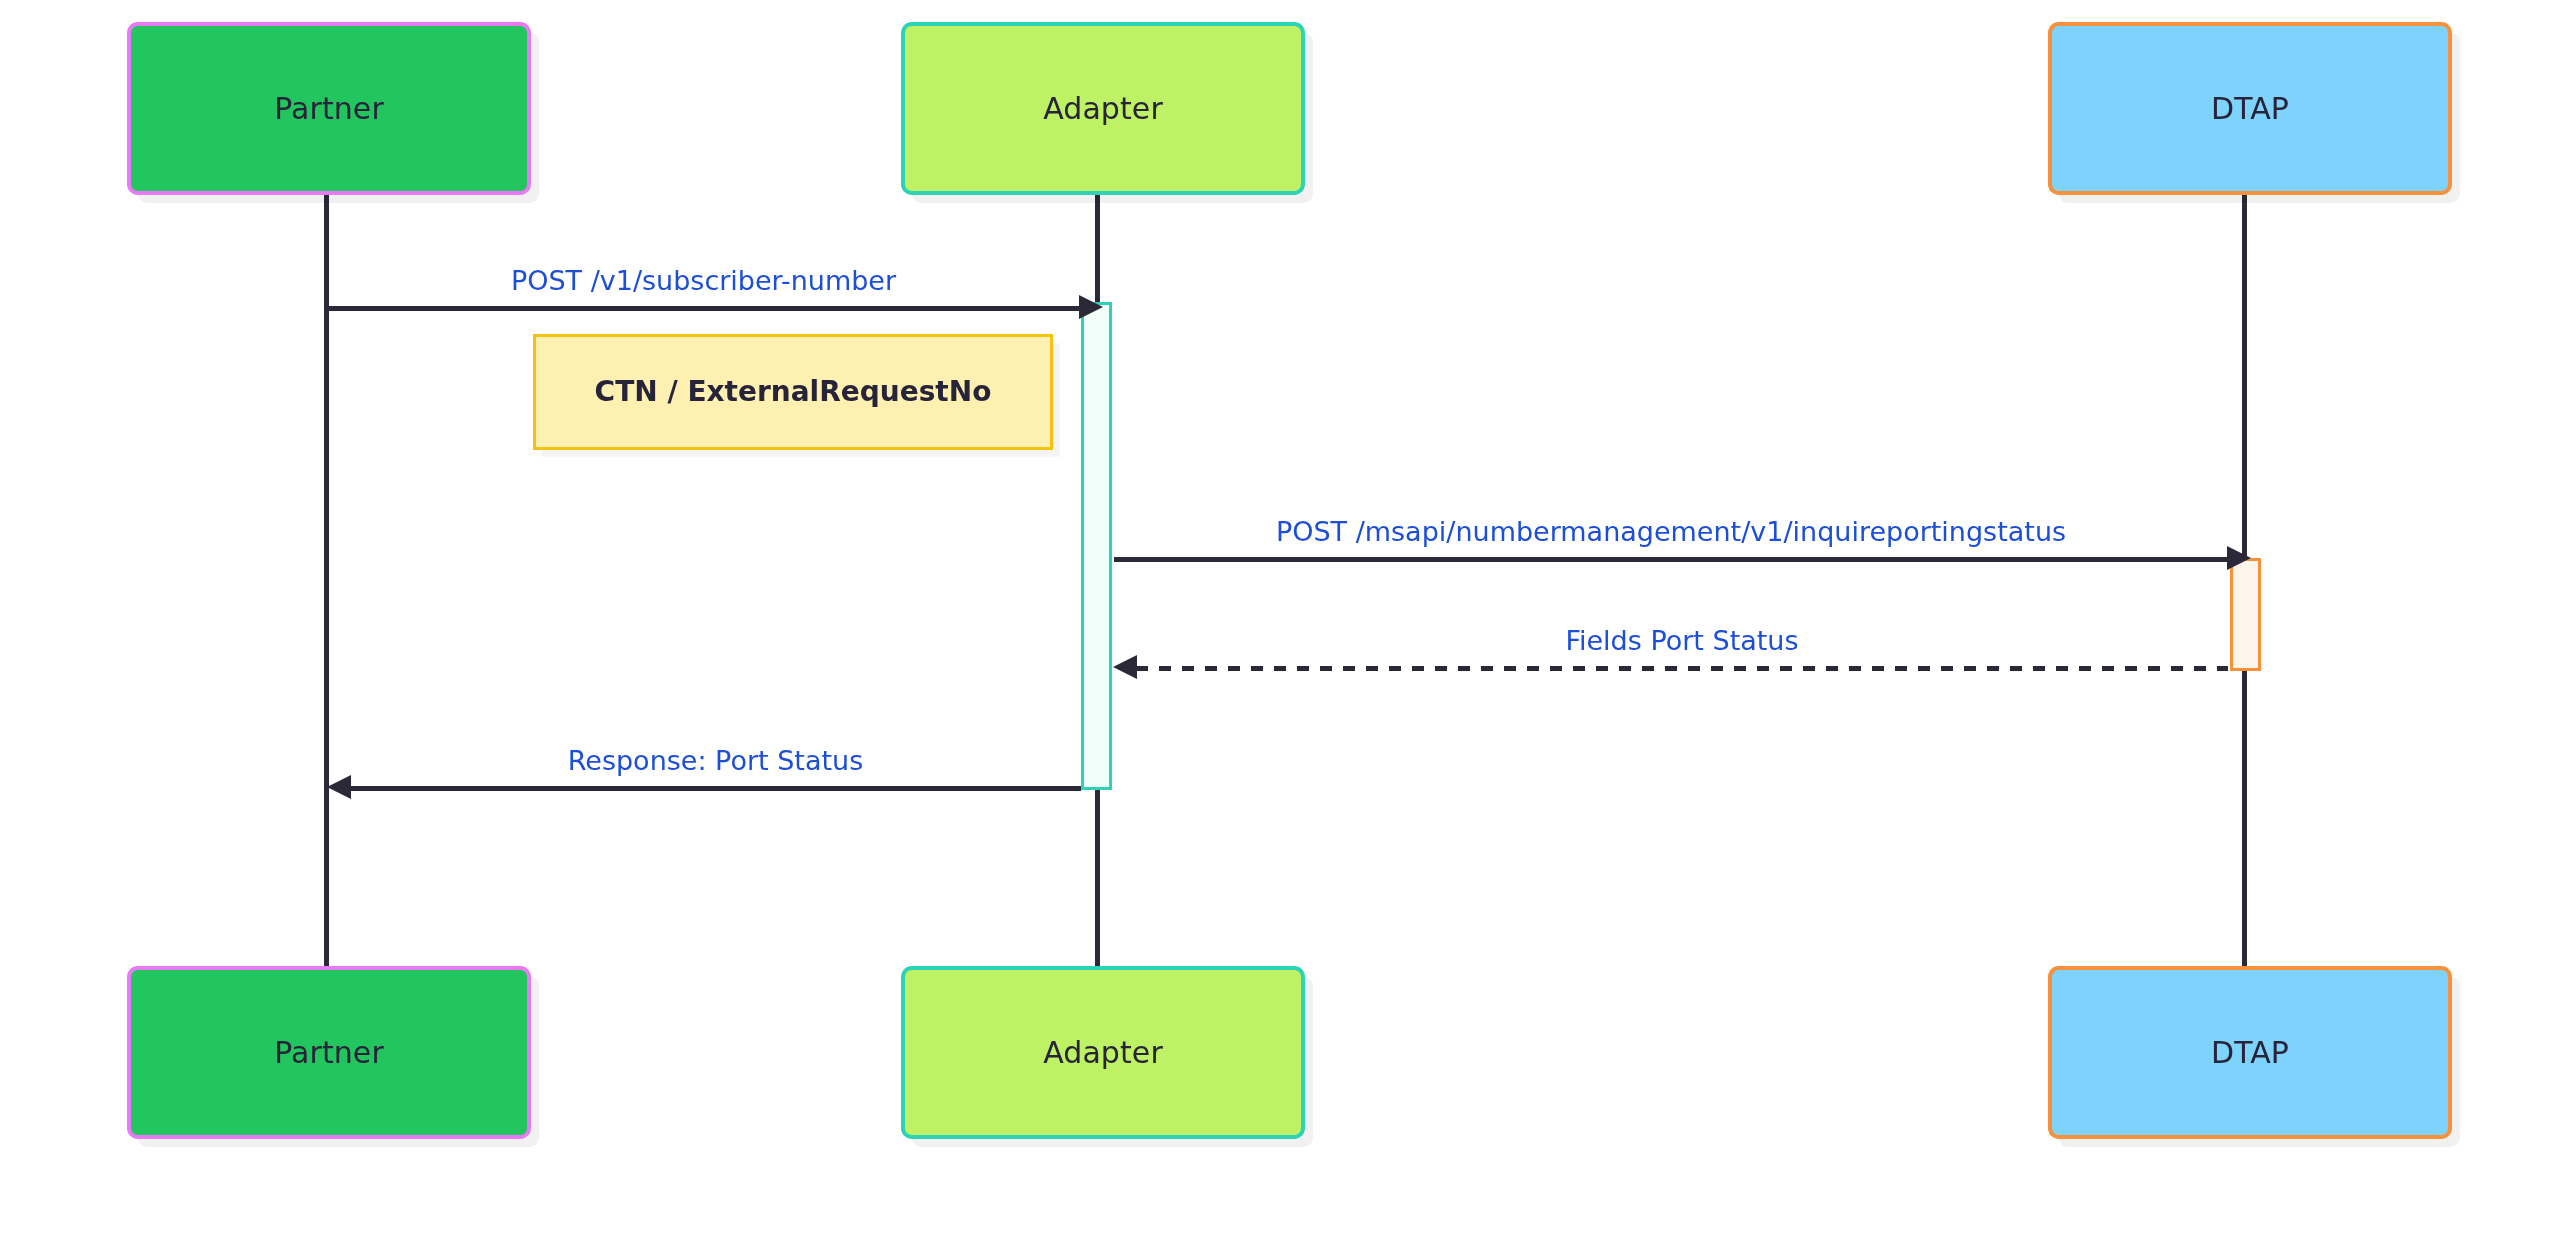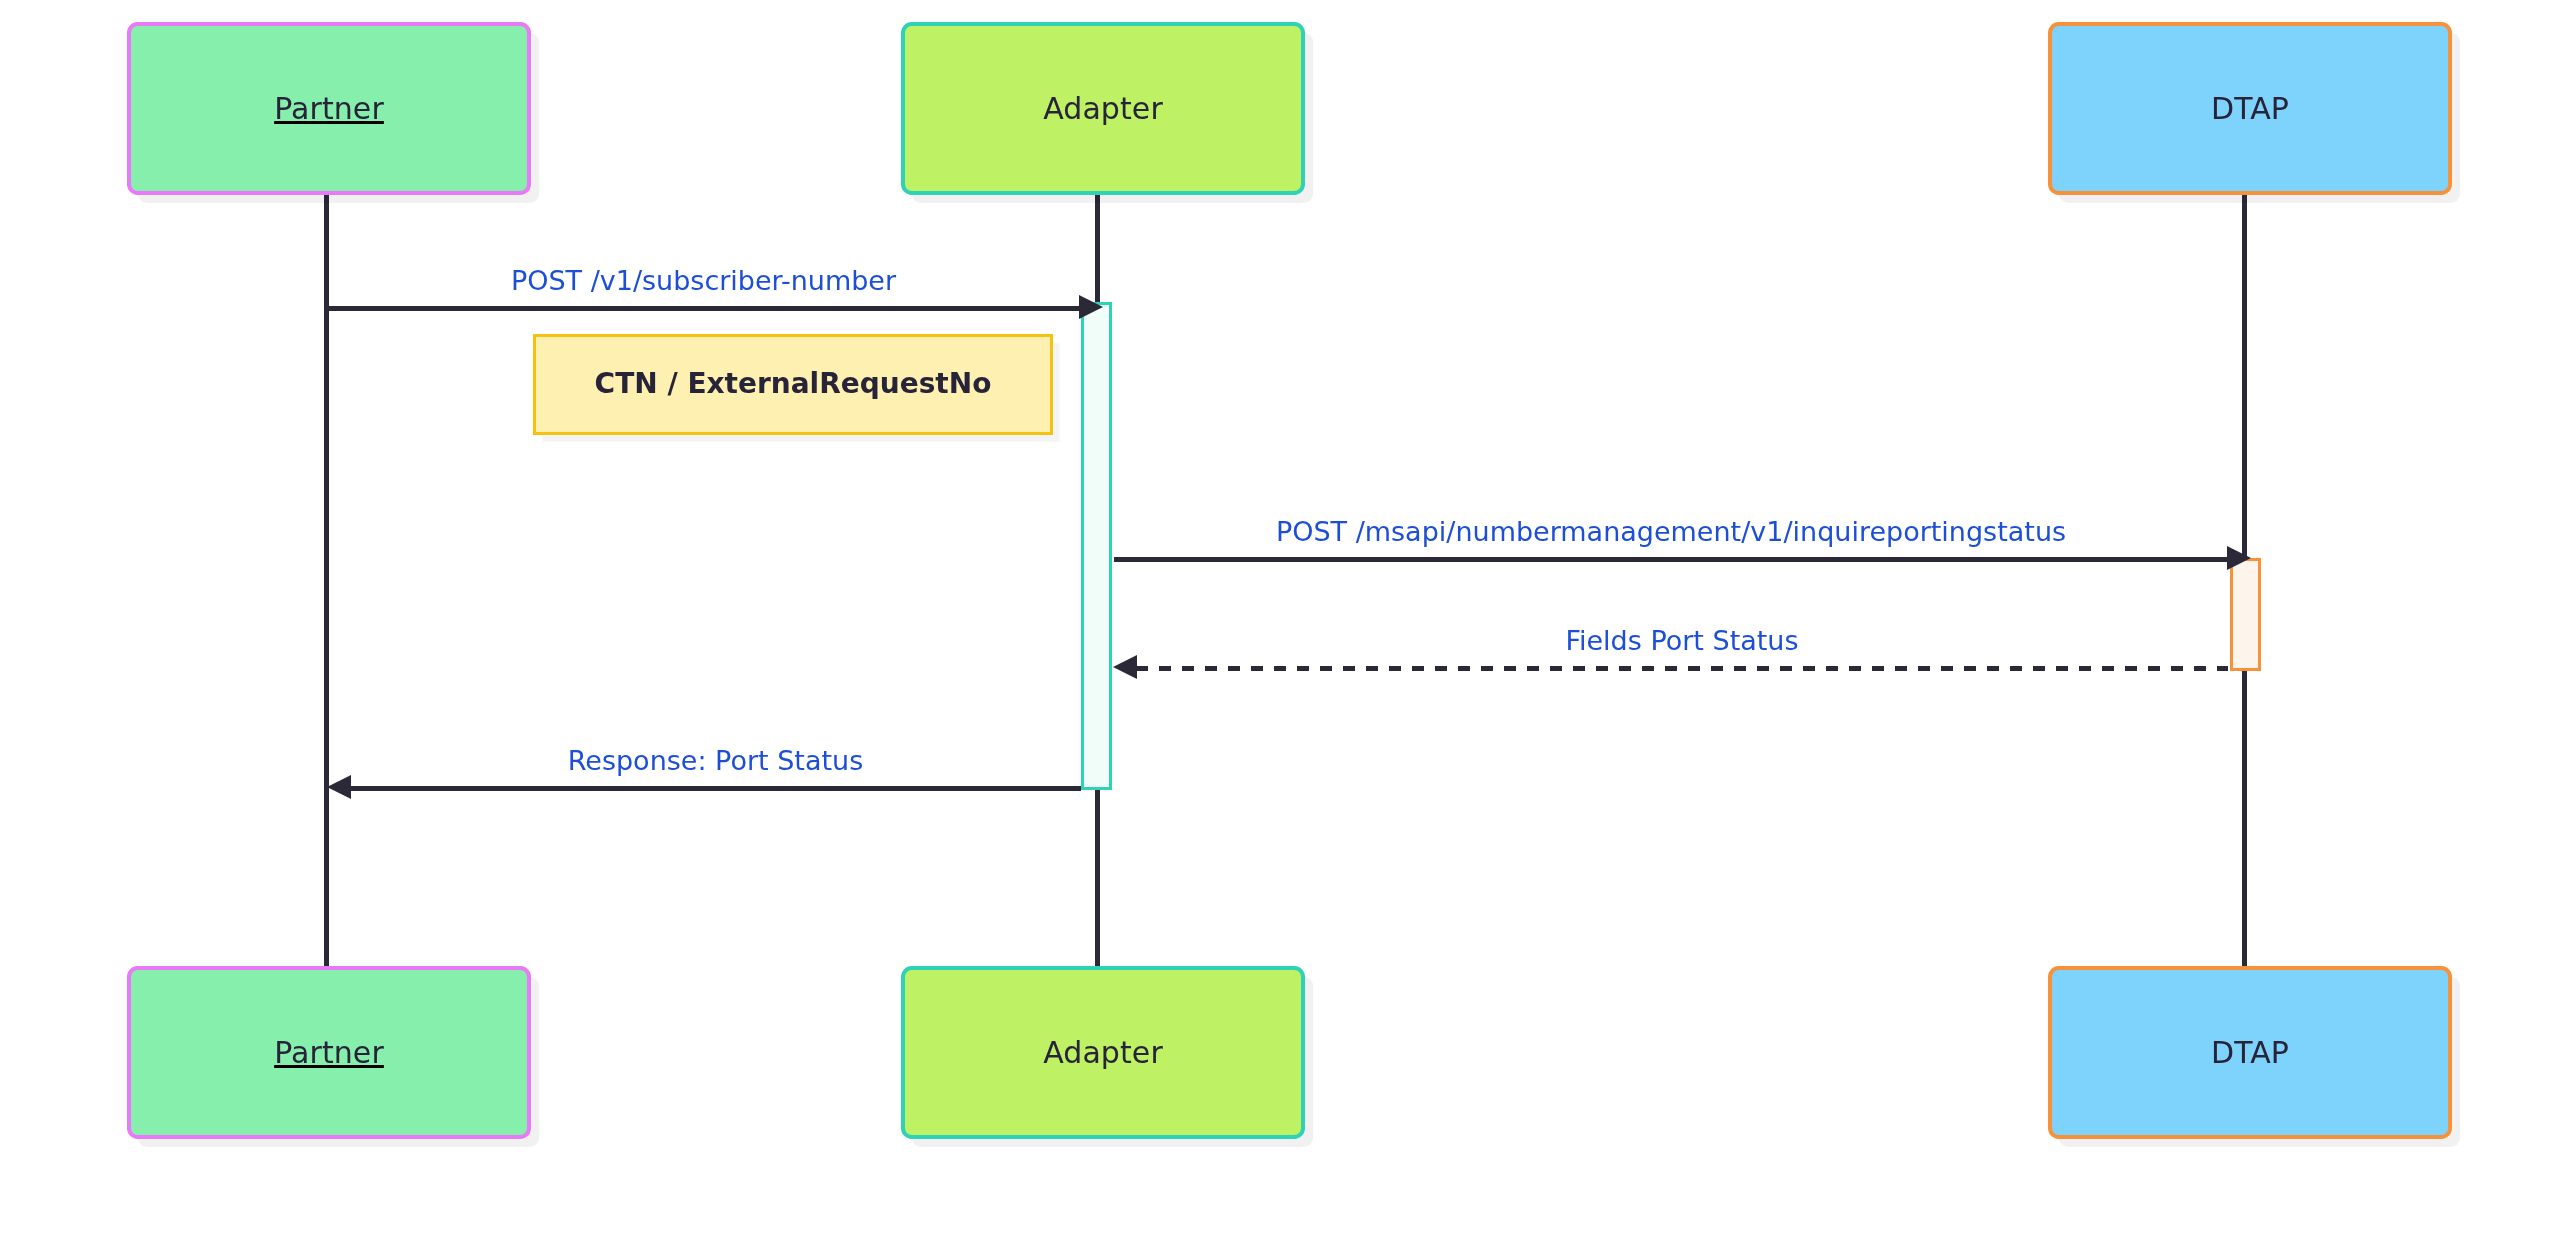--- a/index.html
+++ b/index.html
@@ -38,23 +38,22 @@
     z-index: 5;
     box-shadow: 9.4px 9.4px 0 -1.3px rgba(0,0,0,0.055);
   }
   .actor-label {
     font-size: 30px;
     color: #27243a;
     letter-spacing: 0.1px;
     white-space: nowrap;
   }
   .actor-partner {
-    background: #86efac;
+    background: #22c55e;
     border-color: #e879f9;
-    text-decoration: underline;
   }
   .actor-adapter {
     background: #bef264;
     border-color: #2ed3b7;
   }
   .actor-dtap {
     background: #7dd3fc;
     border-color: #f7913a;
   }
 
@@ -168,21 +167,21 @@
   <div class="actor-box actor-dtap" style="left:2048px; top:21.5px; width:404px; height:173px;">
     <span class="actor-label">DTAP</span>
   </div>
 
   <div class="msg" style="left:327px; top:306px; width:753px;">
     <div class="line"></div>
     <div class="head right"></div>
     <div class="msg-label">POST /v1/subscriber-number</div>
   </div>
 
-  <div class="note" style="left:533px; top:334px; width:520px; height:101px;">
+  <div class="note" style="left:533px; top:334px; width:520px; height:116px;">
     <span class="note-text">CTN / ExternalRequestNo</span>
   </div>
 
   <div class="msg" style="left:1114px; top:557px; width:1114px;">
     <div class="line"></div>
     <div class="head right"></div>
     <div class="msg-label">POST /msapi/numbermanagement/v1/inquireportingstatus</div>
   </div>
 
   <div class="msg dotted" style="left:1136px; top:666px; width:1092px;">

